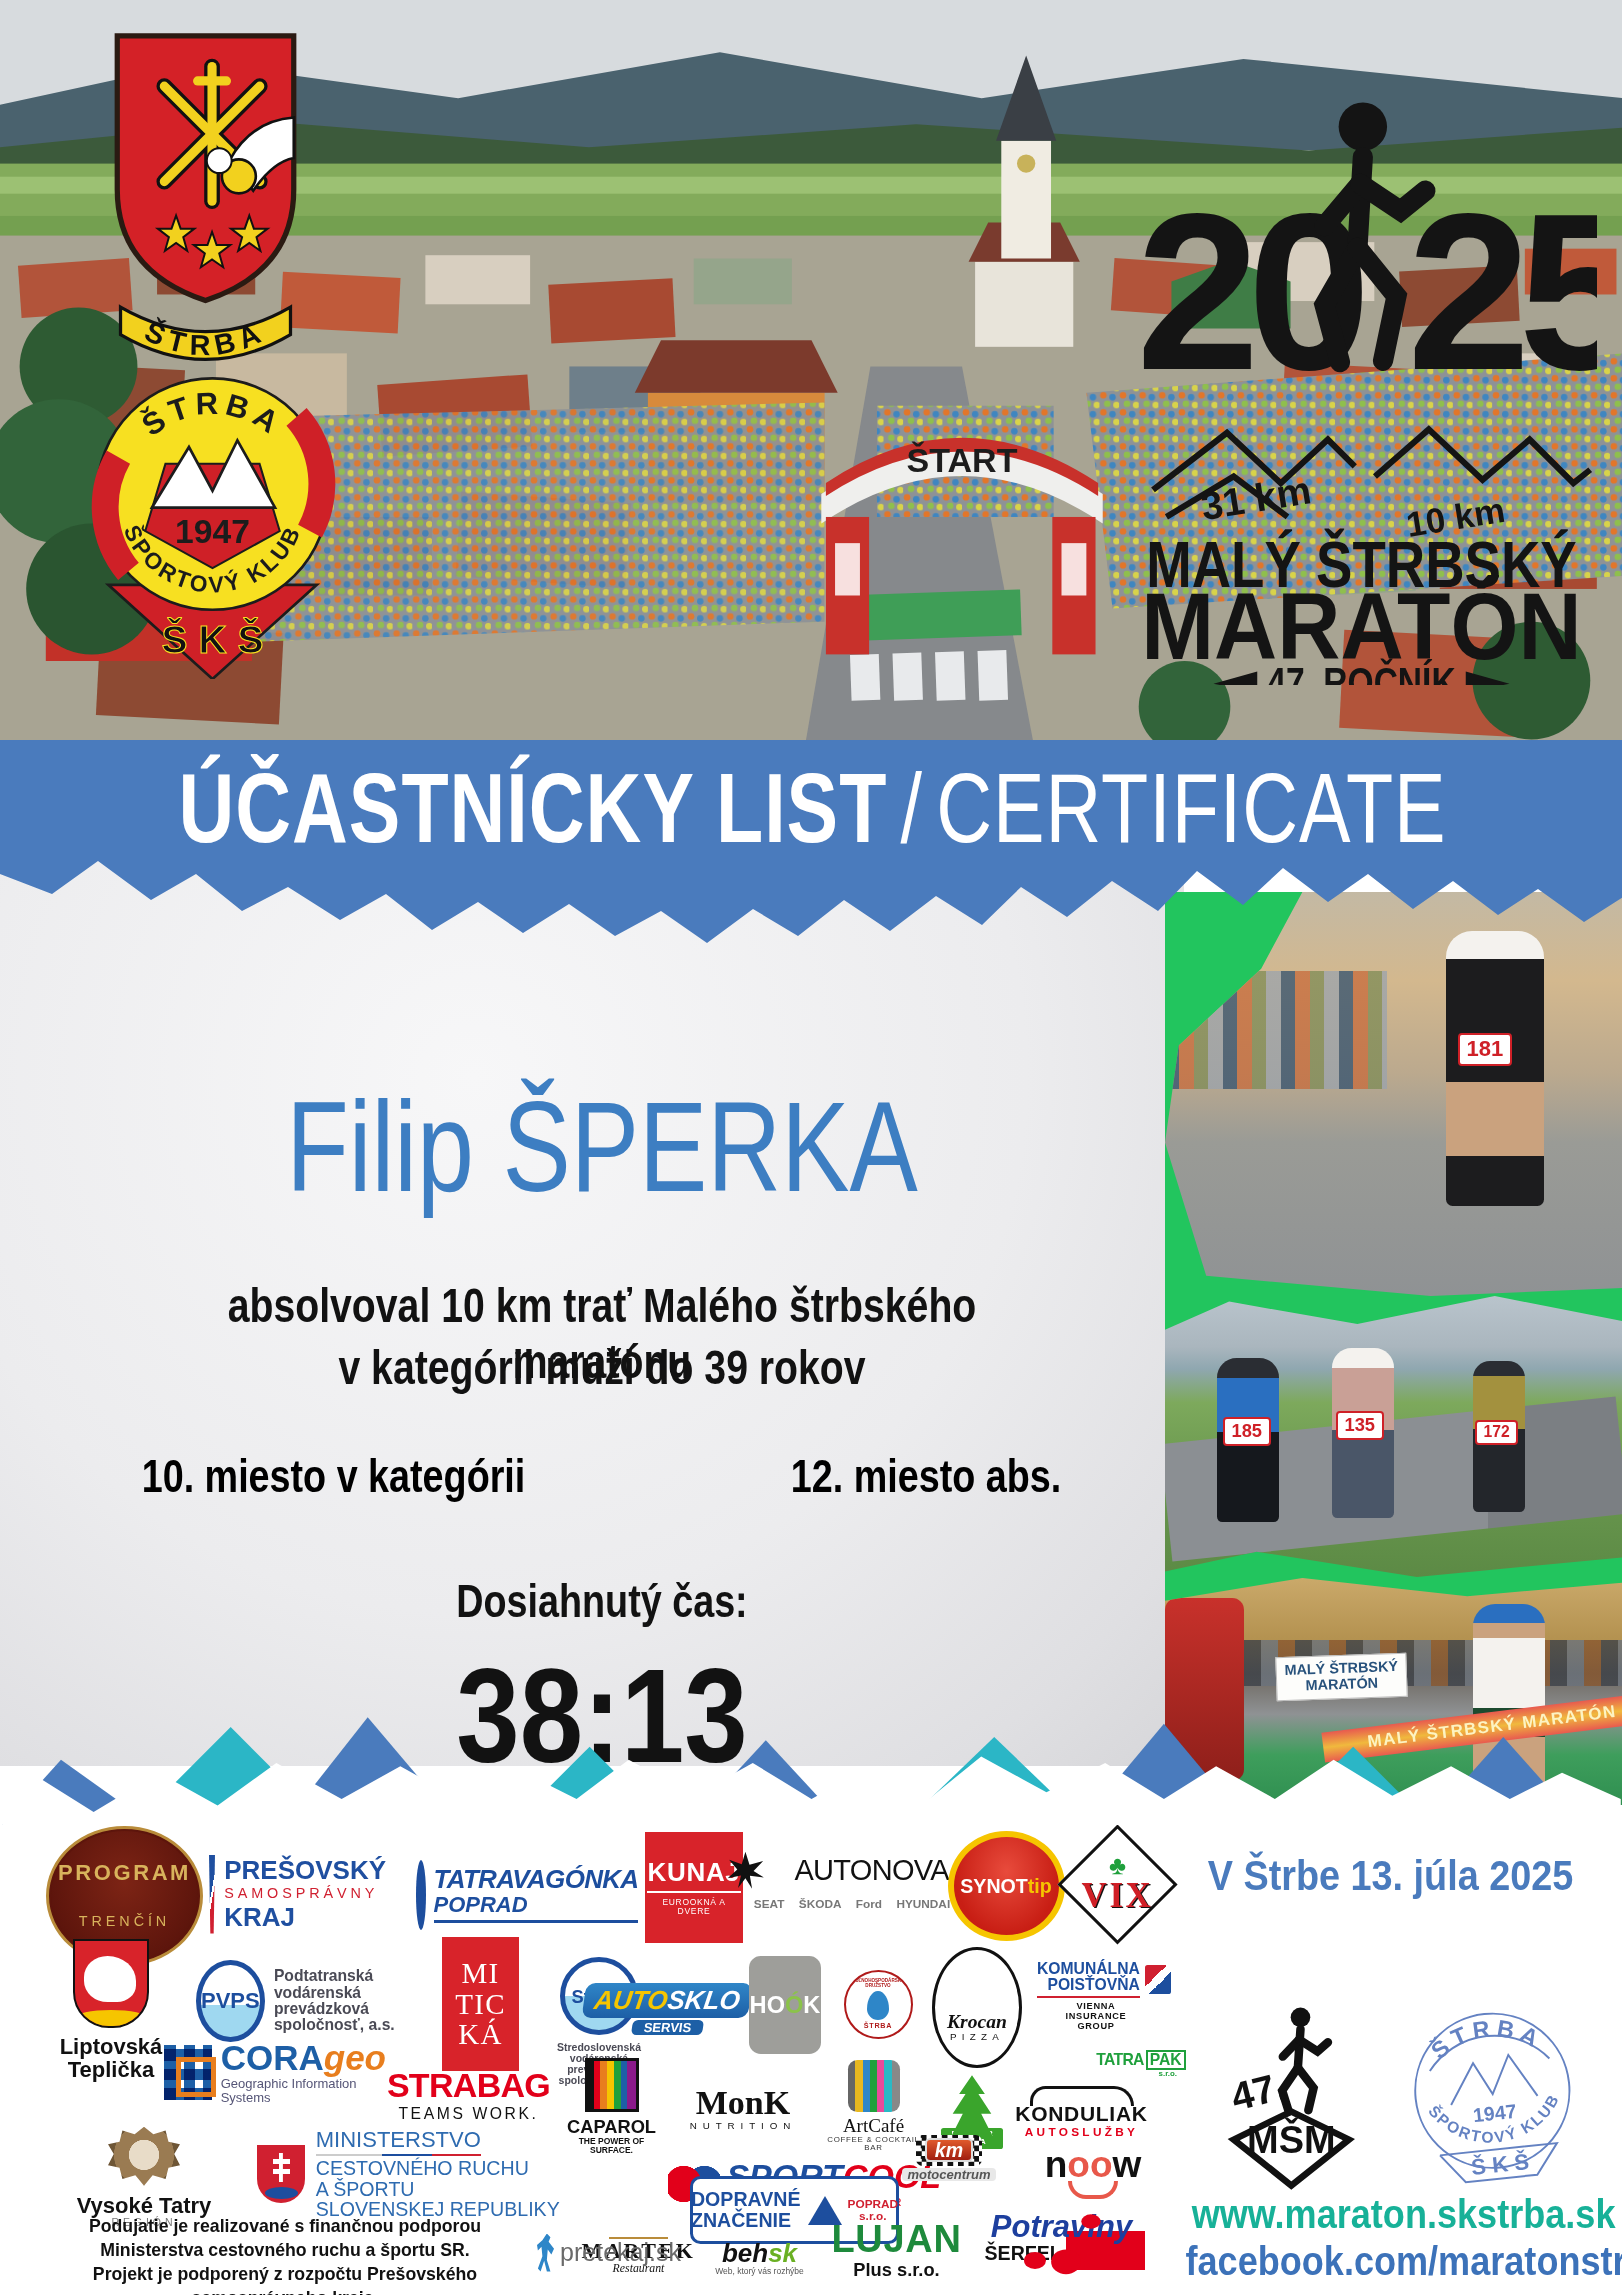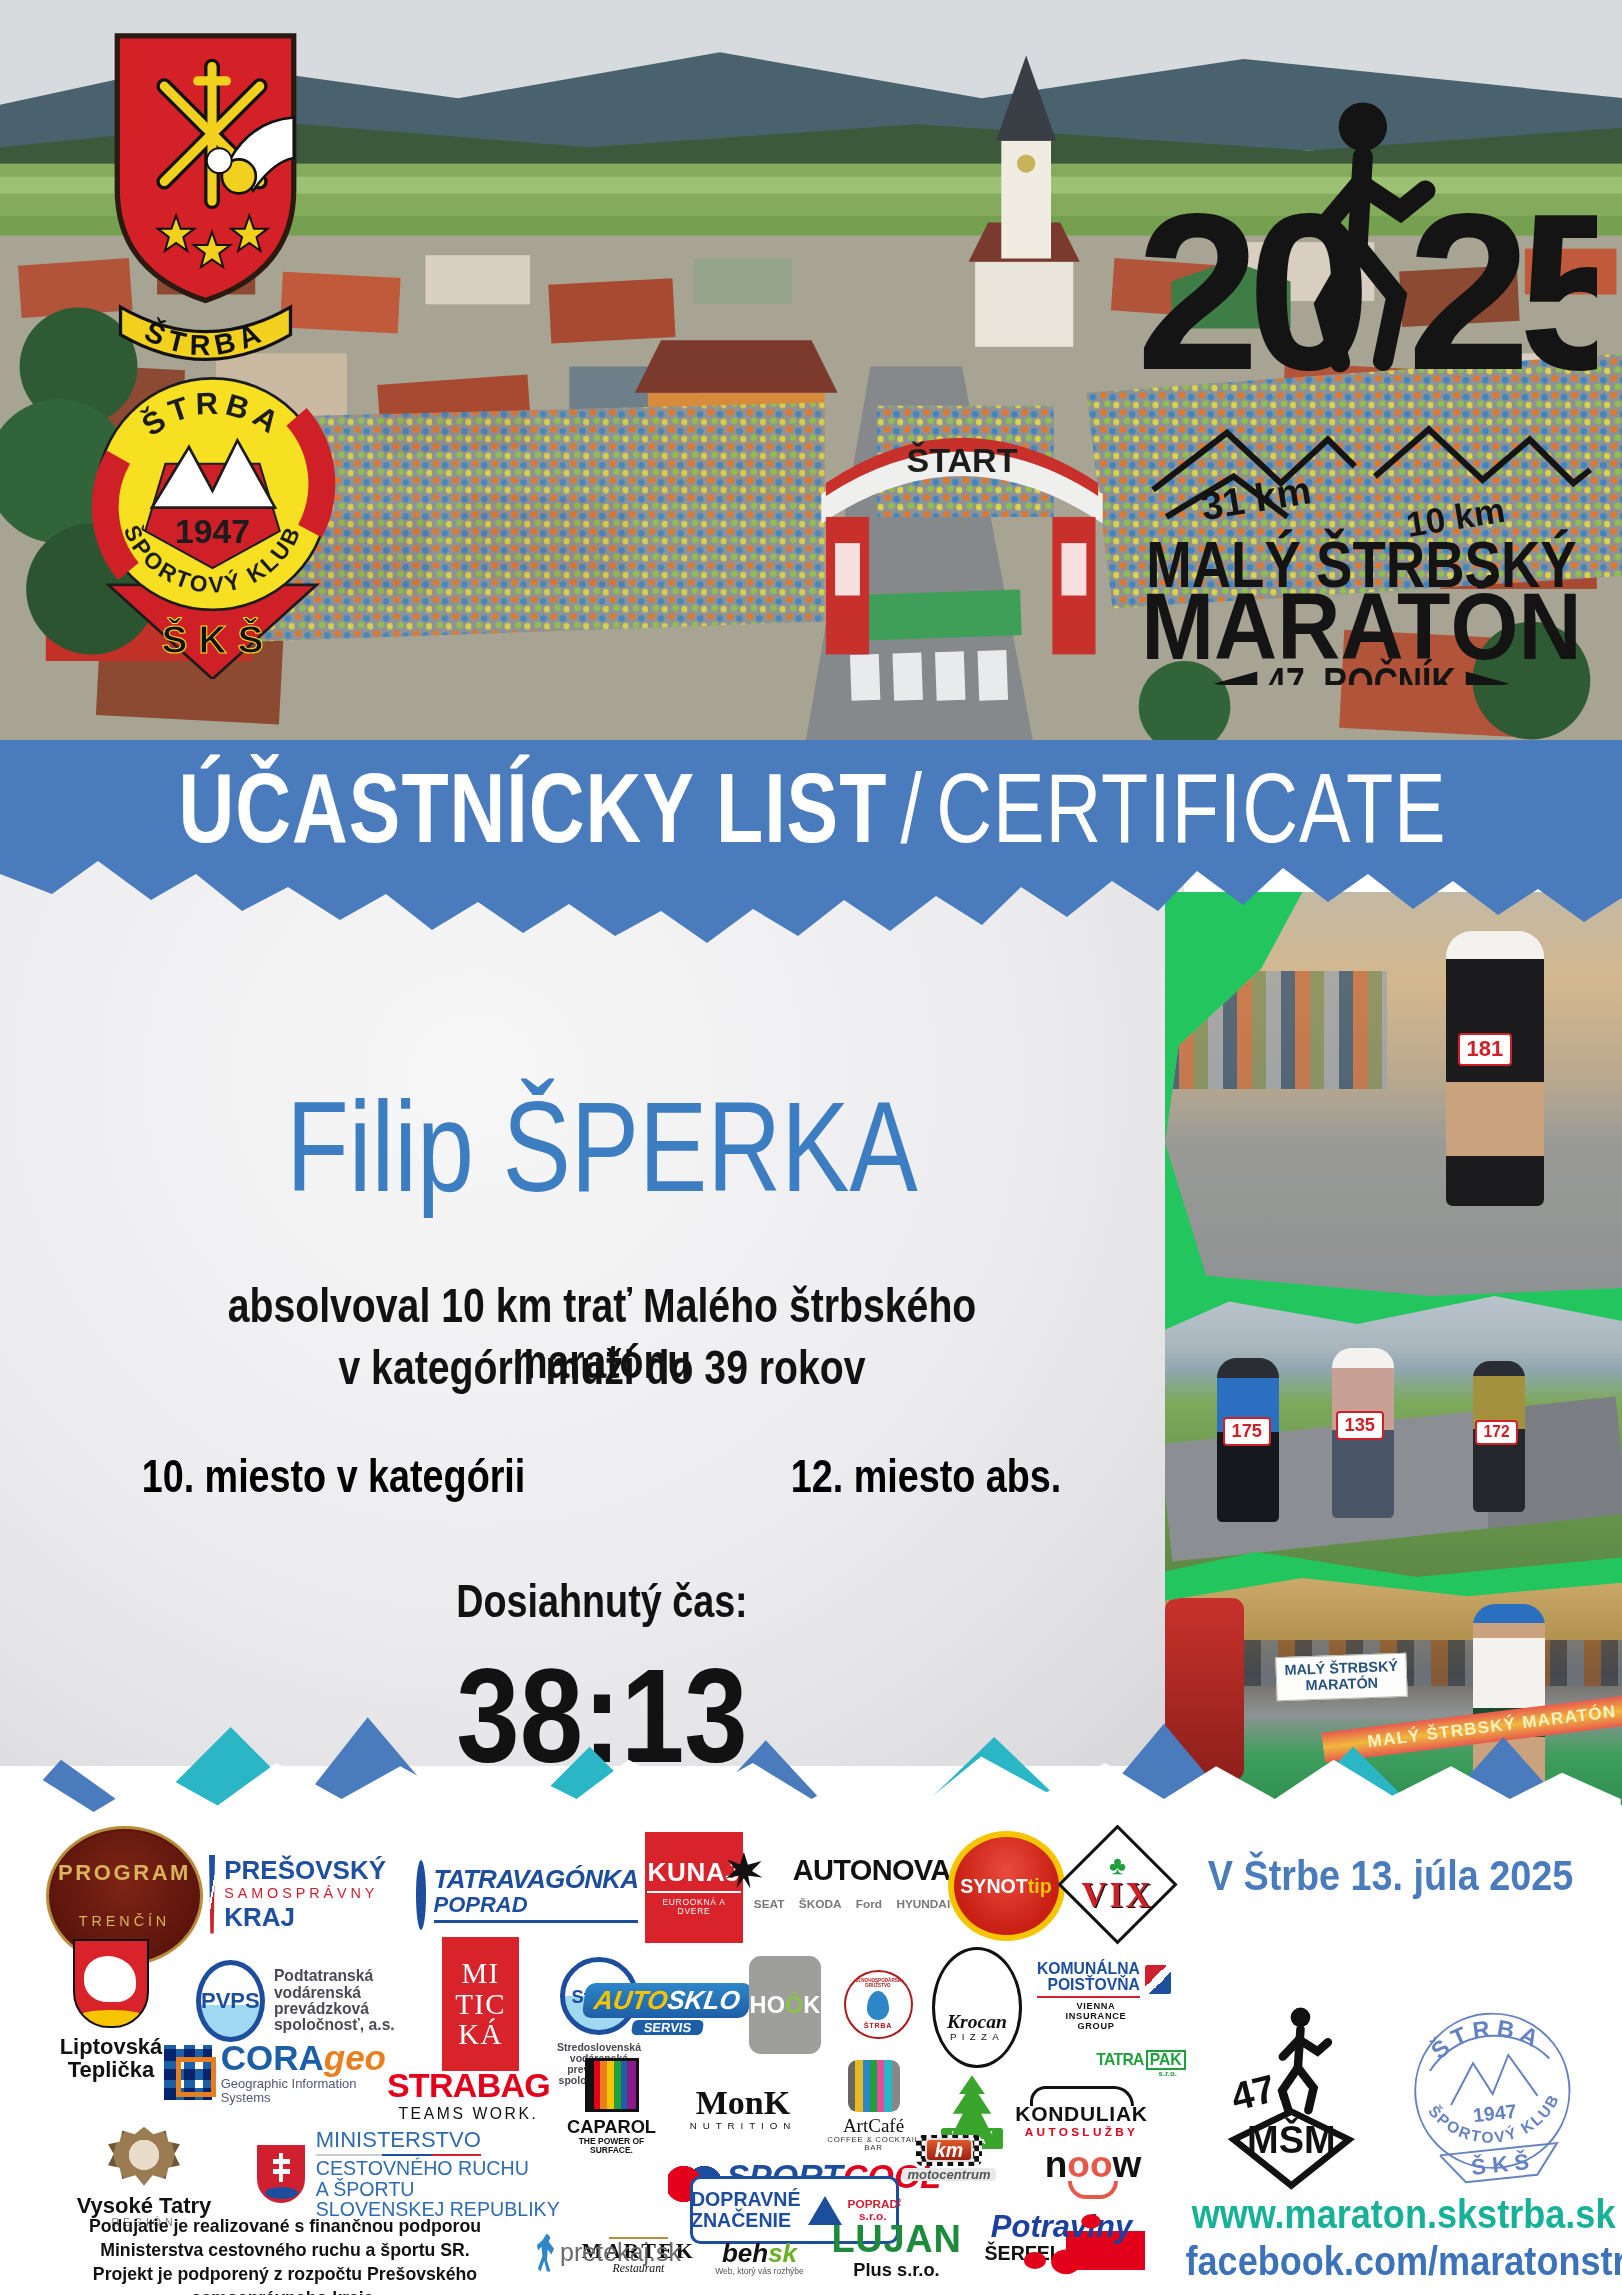--- a/index.html
+++ b/index.html
@@ -72,21 +72,21 @@
      border-bottom:3.3px solid #1d4e9e;padding-bottom:3.9px;}
   #sp-tatravagonka .a{font-size:26px;font-weight:700;font-style:italic;color:#1d4e9e;letter-spacing:-0.7px;}
   #sp-tatravagonka .b{font-size:22px;font-weight:700;font-style:italic;color:#1d4e9e;}
   #sp-kunaj{left:645px;top:13px;width:98px;height:111px;background:#d8232a;color:#fff;justify-content:center;}
   #sp-kunaj .a{font-size:26px;font-weight:700;letter-spacing:0.7px;border-bottom:2px solid #fff;padding-bottom:5.2px;margin-bottom:5.2px;}
   #sp-kunaj .b{font-size:8.5px;letter-spacing:0.7px;}
   #sp-autonova{left:759px;top:13px;width:186px;height:98px;}
   #sp-autonova .row1{display:flex;align-items:center;}
   #sp-autonova .star{width:37px;height:37px;background:#111;margin-right:6.5px;
      clip-path:polygon(50% 0,61% 35%,98% 25%,72% 52%,100% 70%,62% 65%,68% 100%,50% 72%,30% 98%,38% 64%,2% 72%,28% 48%,6% 22%,40% 34%);}
-  #sp-autonova .a{font-size:29px;font-weight:700;letter-spacing:-0.7px;margin-left:24px;}
+  #sp-autonova .a{font-size:29px;font-weight:400;letter-spacing:-0.7px;margin-left:24px;}
   #sp-autonova .b{font-size:13px;align-self:flex-end;}
   #sp-autonova .brands{display:flex;gap:14.4px;margin-top:9.2px;color:#777;font-size:11.8px;font-weight:700;}
   #sp-synottip{left:952px;top:9.8px;width:108px;height:115px;}
   #sp-synottip .oval{width:105px;height:98px;border-radius:50%;border:6.5px solid #f6c500;
      background:radial-gradient(ellipse at 50% 35%,#e84b3c 0%,#c81e14 70%);display:flex;align-items:center;justify-content:center;}
   #sp-synottip .a{display:inline;font-size:19.6px;font-weight:700;color:#fff;}
   #sp-synottip .b{display:inline;font-size:19.6px;font-weight:700;color:#f6c500;}
   #sp-vix{left:1068px;top:6.5px;width:99px;height:118px;}
   #sp-vix .dia{width:79px;height:79px;transform:rotate(45deg);border:3.9px solid #111;background:#fff;}
   #sp-vix .inner{position:absolute;display:flex;flex-direction:column;align-items:center;}
@@ -432,21 +432,21 @@
     <div class="ph ph1">
       <div class="fig" style="left:281px;top:39px;width:98px;height:275px;background:linear-gradient(180deg,#f4f2ee 0 10%,#1c1c1e 10% 55%,#caa27e 55% 82%,#1c1c1e 82% 100%);border-radius:26px 26px 6.5px 6.5px;"></div>
       <div class="bib" style="left:293px;top:141px;">181</div>
       <div class="fig" style="left:0;top:79px;width:222px;height:118px;background:repeating-linear-gradient(90deg,#31506e 0 14.4px,#c76a3a 14.4px 29px,#7d8b55 29px 43px,#9aa3ad 43px 58px);opacity:.75;border-radius:0;"></div>
     </div>
     <div class="ph ph2">
       <div class="fig" style="left:0;top:124px;width:458px;height:118px;background:linear-gradient(95deg,#8b8f93 0 70%,#7b7f83 70% 100%);transform:rotate(-6deg);border-radius:0;"></div>
       <div class="fig" style="left:52px;top:62px;width:62px;height:164px;background:linear-gradient(180deg,#2a2d33 0 12%,#2a6fc0 12% 45%,#15181d 45% 100%);border-radius:19.6px 19.6px 5.2px 5.2px;"></div>
       <div class="fig" style="left:167px;top:52px;width:62px;height:170px;background:linear-gradient(180deg,#f4f2ee 0 12%,#c9a096 12% 48%,#4a5668 48% 100%);border-radius:19.6px 19.6px 5.2px 5.2px;"></div>
       <div class="fig" style="left:308px;top:65px;width:52px;height:151px;background:linear-gradient(180deg,#2a2d33 0 10%,#a3913e 10% 45%,#23262b 45% 100%);border-radius:17px 17px 5.2px 5.2px;"></div>
-      <div class="bib" style="left:58px;top:121px;font-size:18.3px;">175</div>
+      <div class="bib" style="left:58px;top:121px;font-size:18.3px;">185</div>
       <div class="bib" style="left:171px;top:115px;font-size:18.3px;">135</div>
       <div class="bib" style="left:310px;top:124px;font-size:15.7px;">172</div>
     </div>
     <div class="ph ph3">
       <div class="fig" style="left:0;top:19.6px;width:79px;height:183px;background:linear-gradient(180deg,#c8312b,#8e1f1a);border-radius:11.8px;"></div>
       <div class="fig" style="left:79px;top:62px;width:380px;height:46px;background:repeating-linear-gradient(90deg,#3c4148 0 17px,#6a727c 17px 34px,#88572f 34px 51px);opacity:.8;border-radius:0;"></div>
       <div class="finishbanner">
         <span>MALÝ</span>
         <span>ŠTRBSKÝ</span>
         <span>MARATÓN</span>

